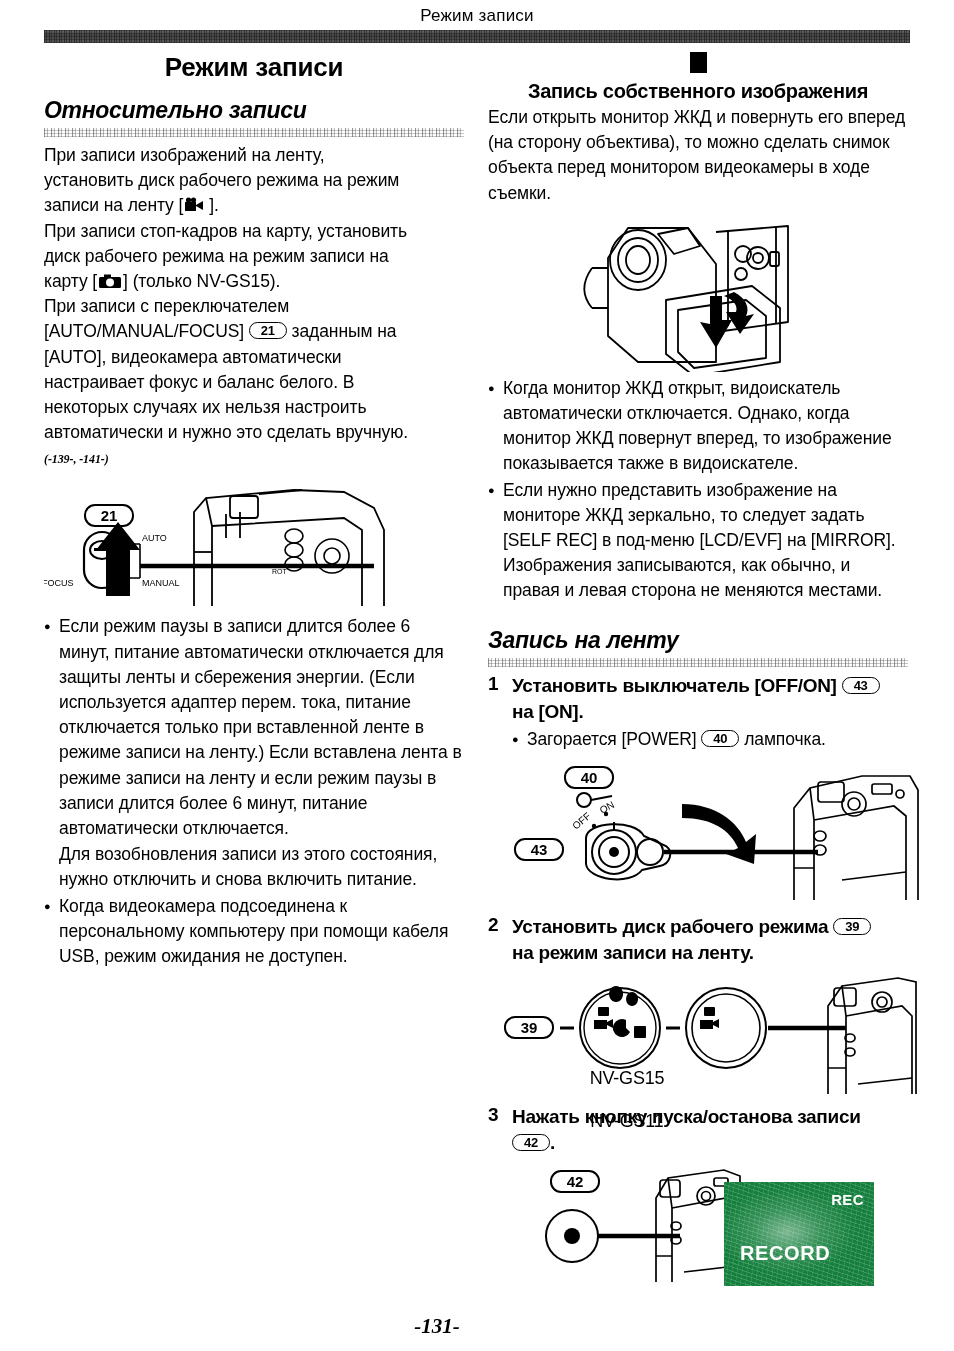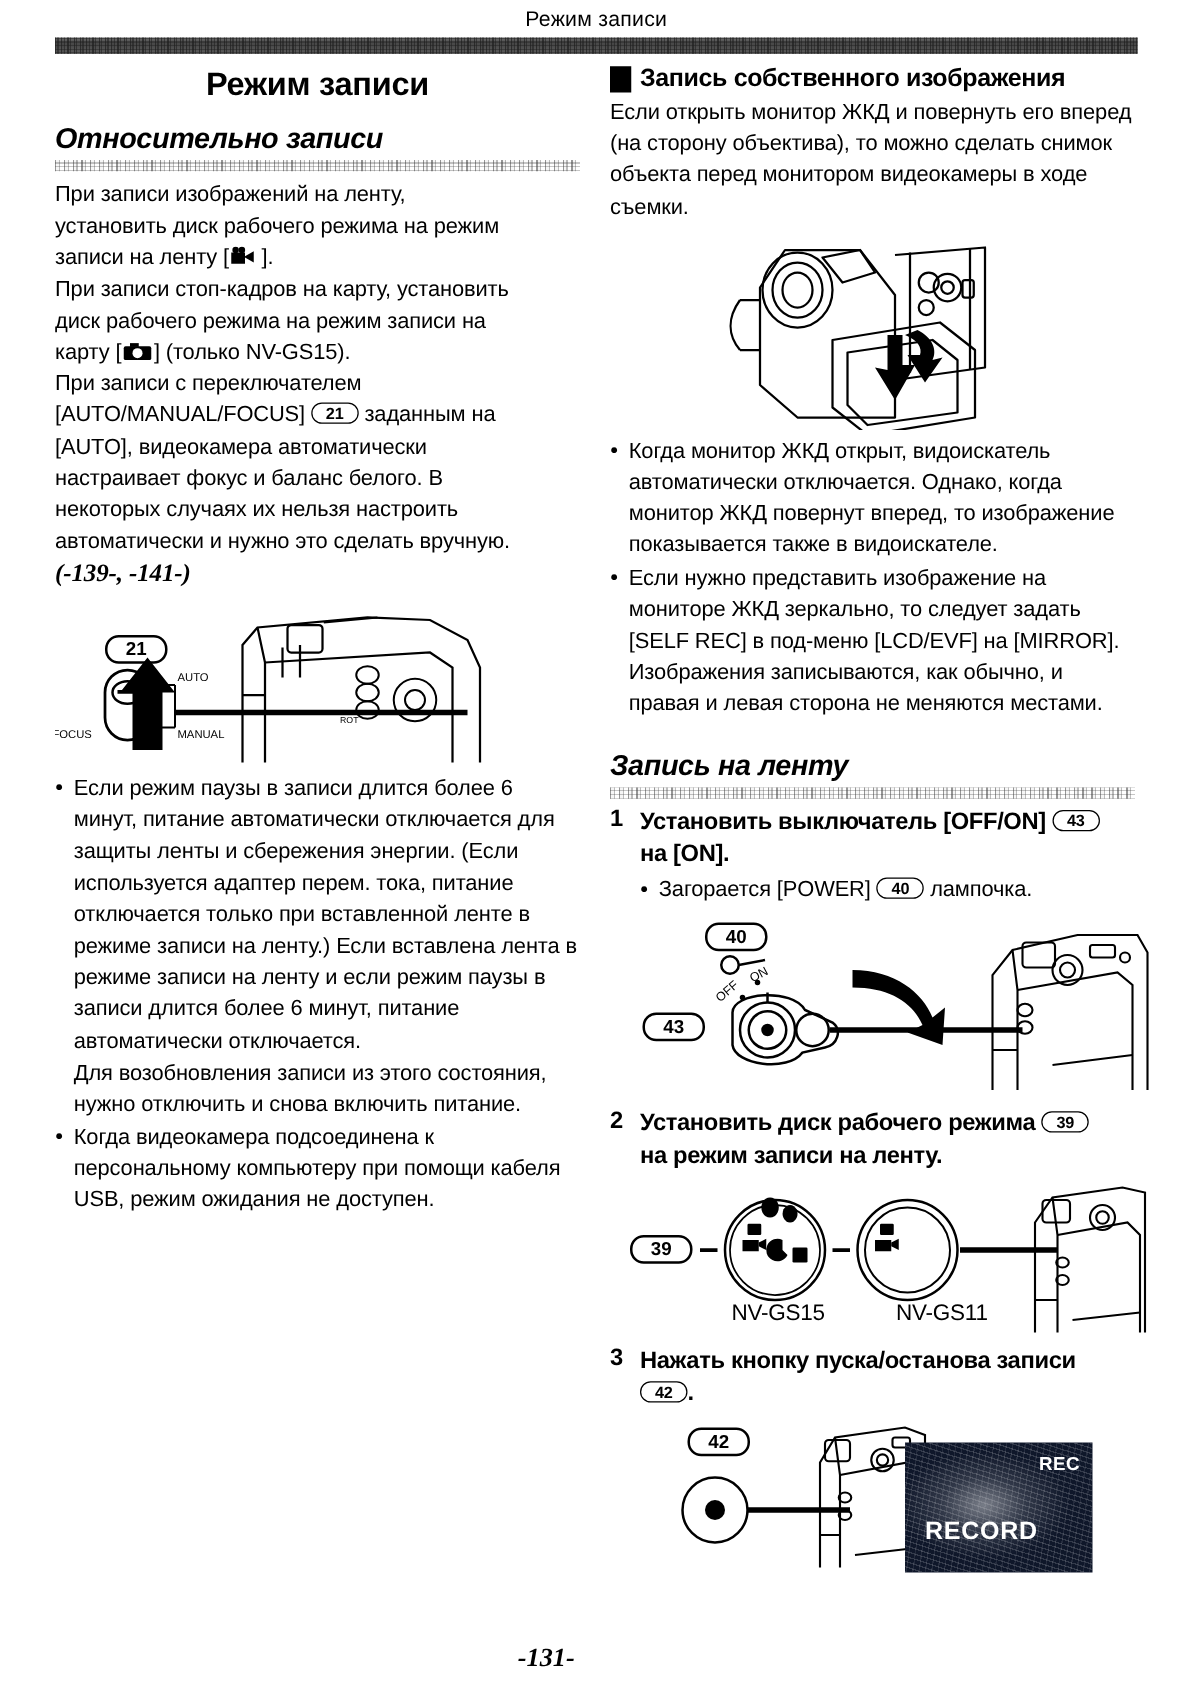--- a/index.html
+++ b/index.html
@@ -97,20 +97,21 @@
     opacity: 0.75;
   }
   .subhead-blocked {
     font-size: 20px;
     font-weight: bold;
     margin: 0 0 2px 0;
     letter-spacing: -0.3px;
     display: flex;
     align-items: center;
     gap: 7px;
+    flex-direction: column;
   }
   .blk-square {
     display: inline-block;
     width: 17px;
     height: 21px;
     background: #000;
     flex: none;
   }
 
   
@@ -141,21 +142,21 @@
     font-size: 11px;
     line-height: 24px;
   }
   .bullets > li.bold { font-weight: bold; }
   .bullets > li.nobullet { padding-left: 15px; }
   .bullets > li.nobullet::before { content: ""; }
 
   .pageref {
     font-style: italic;
     font-family: "Liberation Serif", "DejaVu Serif", serif;
-    font-size: 20px;
+    font-size: 12px;
     font-weight: bold;
   }
 
   
   .steps { margin: 0; padding: 0; list-style: none; }
   .step { position: relative; padding-left: 24px; margin-bottom: 4px; }
   .step-num {
     position: absolute; left: 0; top: 0;
     font-size: 19px; font-weight: bold;
   }
@@ -201,29 +202,30 @@
 
   
   .figure { position: relative; }
   .caption-row {
     display: flex;
     justify-content: center;
     gap: 22px;
     font-size: 18px;
     letter-spacing: -0.2px;
     margin-top: -2px;
+    flex-direction: column;
   }
   .caption-row span { width: 118px; text-align: center; }
 
   
   .lcd {
     position: relative;
     width: 150px;
     height: 104px;
-    background: #0f172a;
+    background: #15803d;
     overflow: hidden;
   }
   .lcd-noise {
     position: absolute; inset: 0;
     background:
       radial-gradient(ellipse at 42% 48%, rgba(255,255,255,0.55) 0%, rgba(255,255,255,0.18) 28%, rgba(255,255,255,0) 56%),
       repeating-linear-gradient(18deg, rgba(255,255,255,0.20) 0 1px, rgba(255,255,255,0) 1px 4px),
       repeating-linear-gradient(98deg, rgba(255,255,255,0.12) 0 1px, rgba(255,255,255,0) 1px 5px);
     opacity: 0.8;
   }

